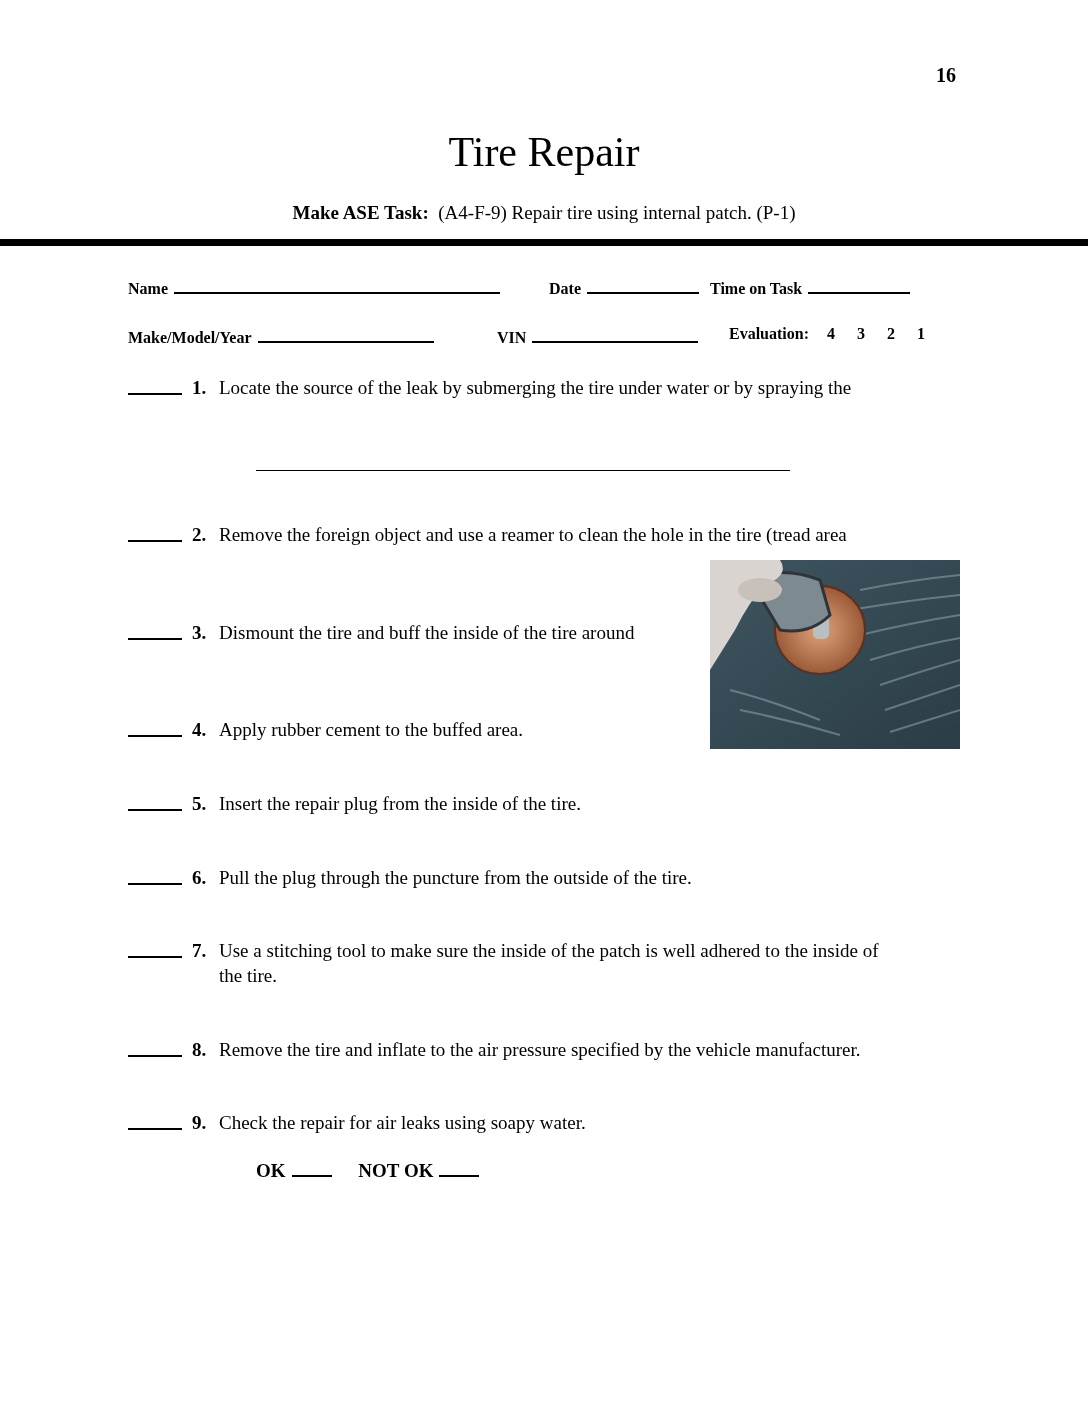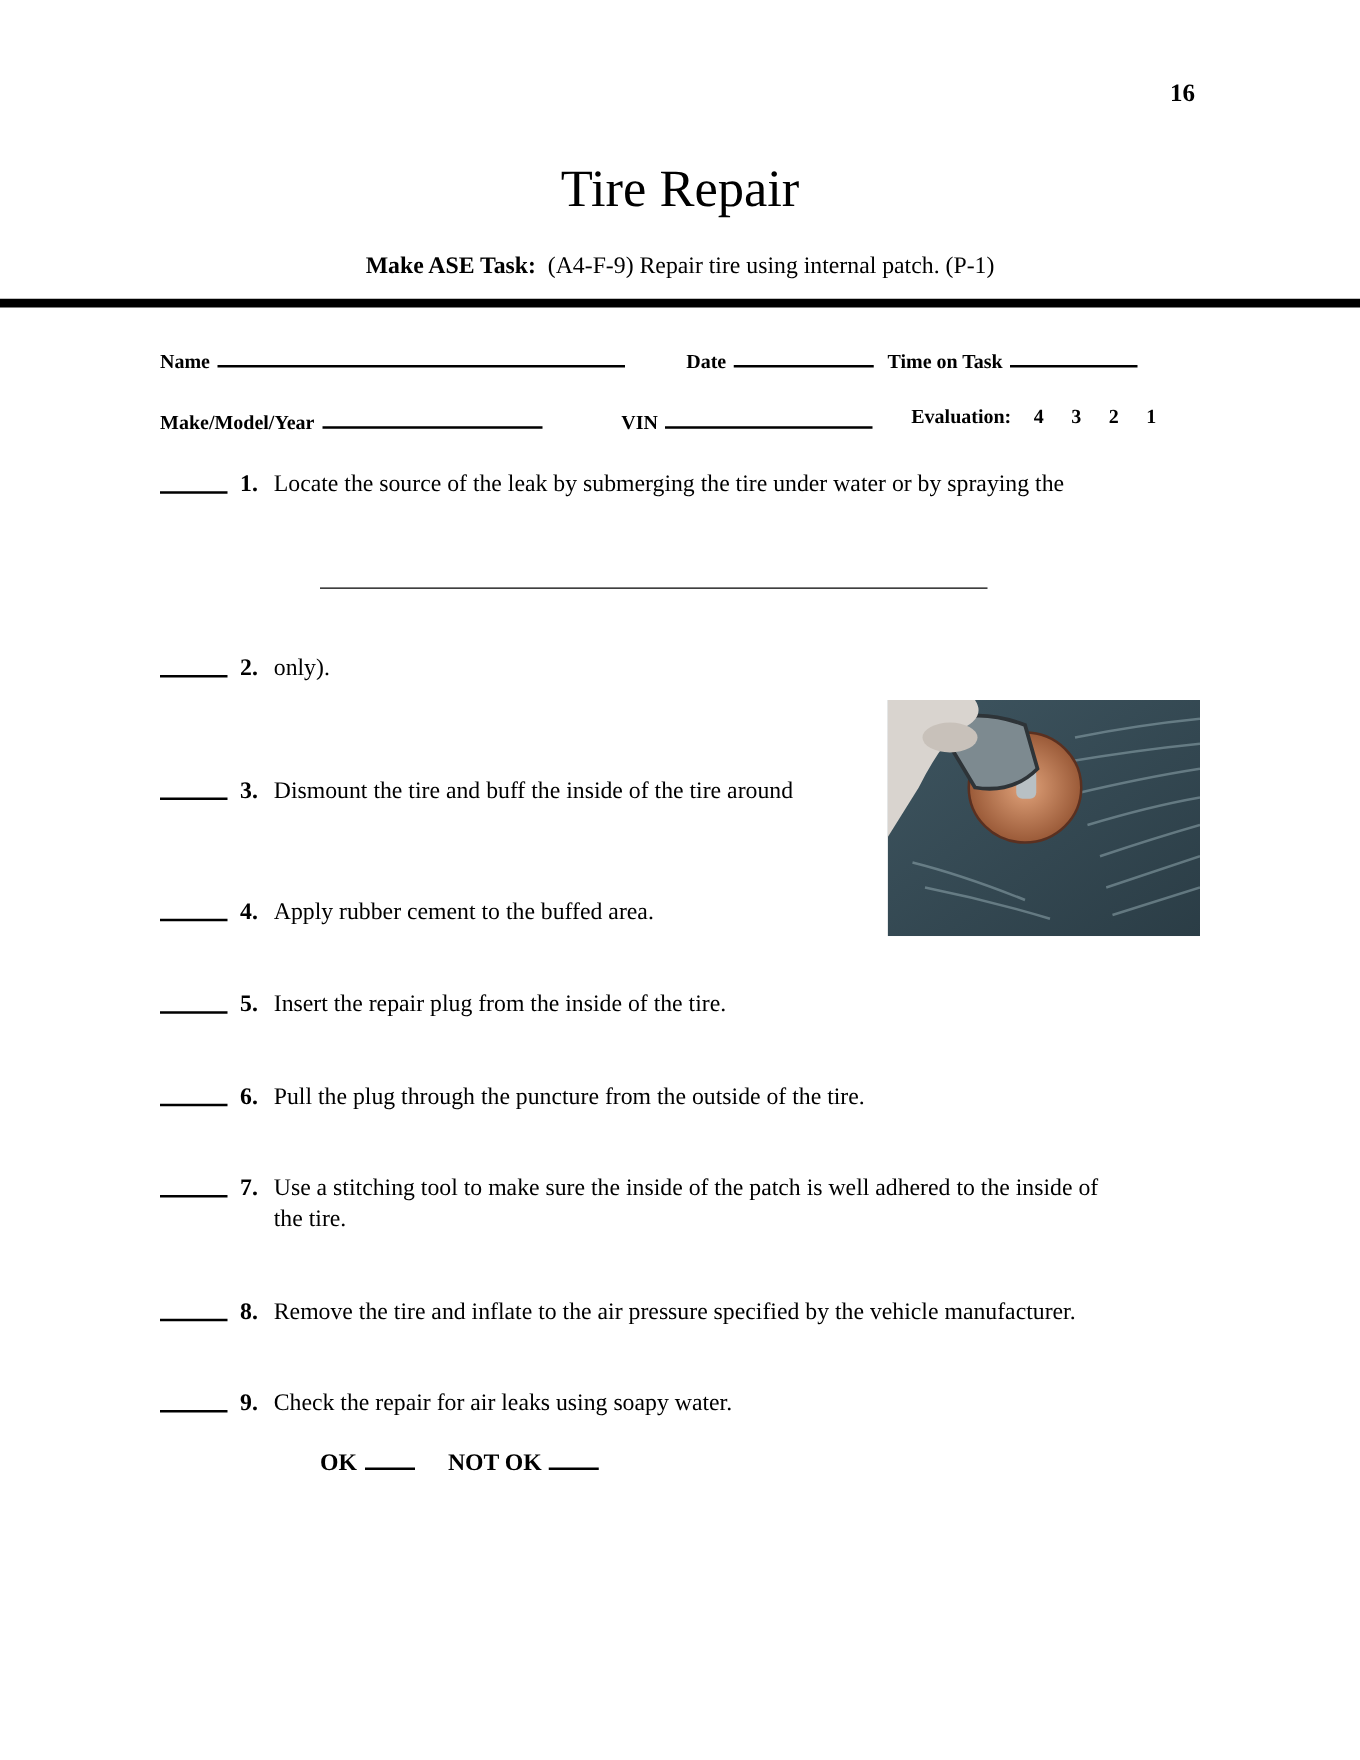--- a/index.html
+++ b/index.html
@@ -62,21 +62,21 @@
   <div class="text" style="width:760px;">
     <div>Locate the source of the leak by submerging the tire under water or by spraying the</div>
   </div>
 </div>
 <div class="abs answer-line"></div>
 
 <div class="abs step" style="top:522px; width:840px;">
   <span class="blank"></span>
   <span class="num">2.</span>
   <div class="text" style="width:760px;">
-    <div>only).</div>
+    <div>Remove the foreign object and use a reamer to clean the hole in the tire (tread area</div>
   </div>
 </div>
 
 <div class="abs step" style="top:620px; width:580px;">
   <span class="blank"></span>
   <span class="num">3.</span>
   <div class="text" style="width:490px;">
     <div>Dismount the tire and buff the inside of the tire around</div>
   </div>
 </div>

